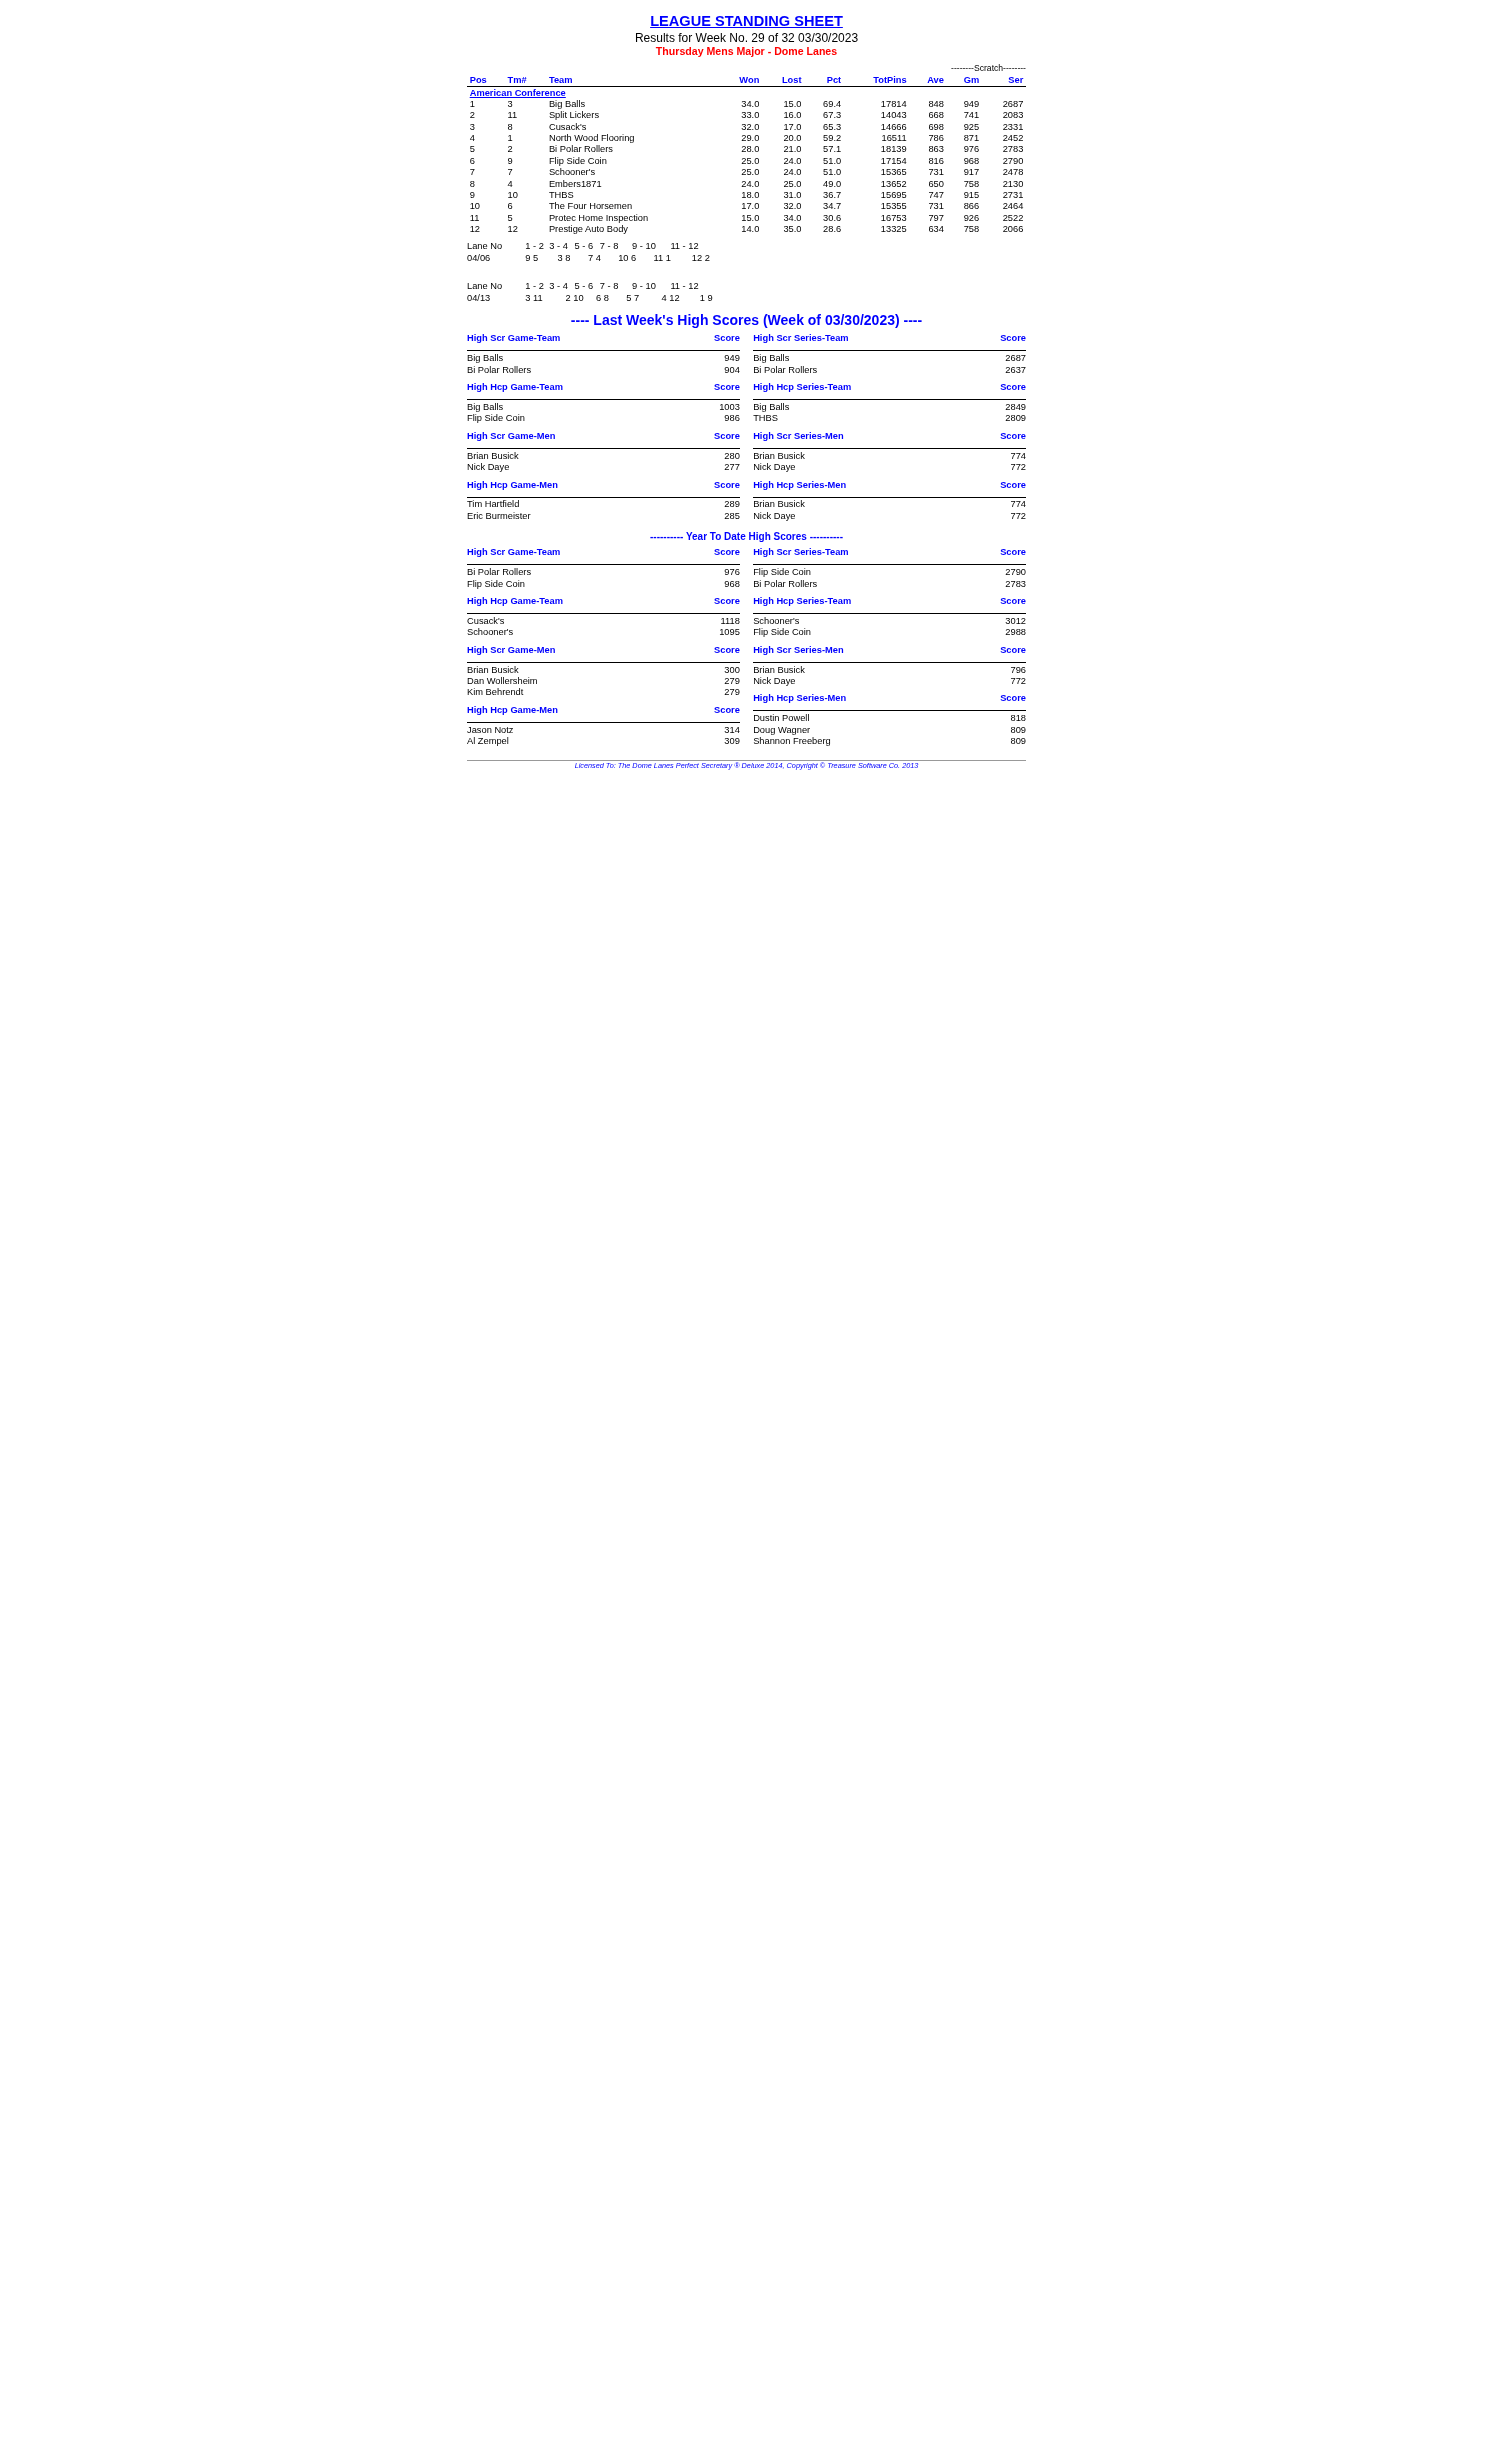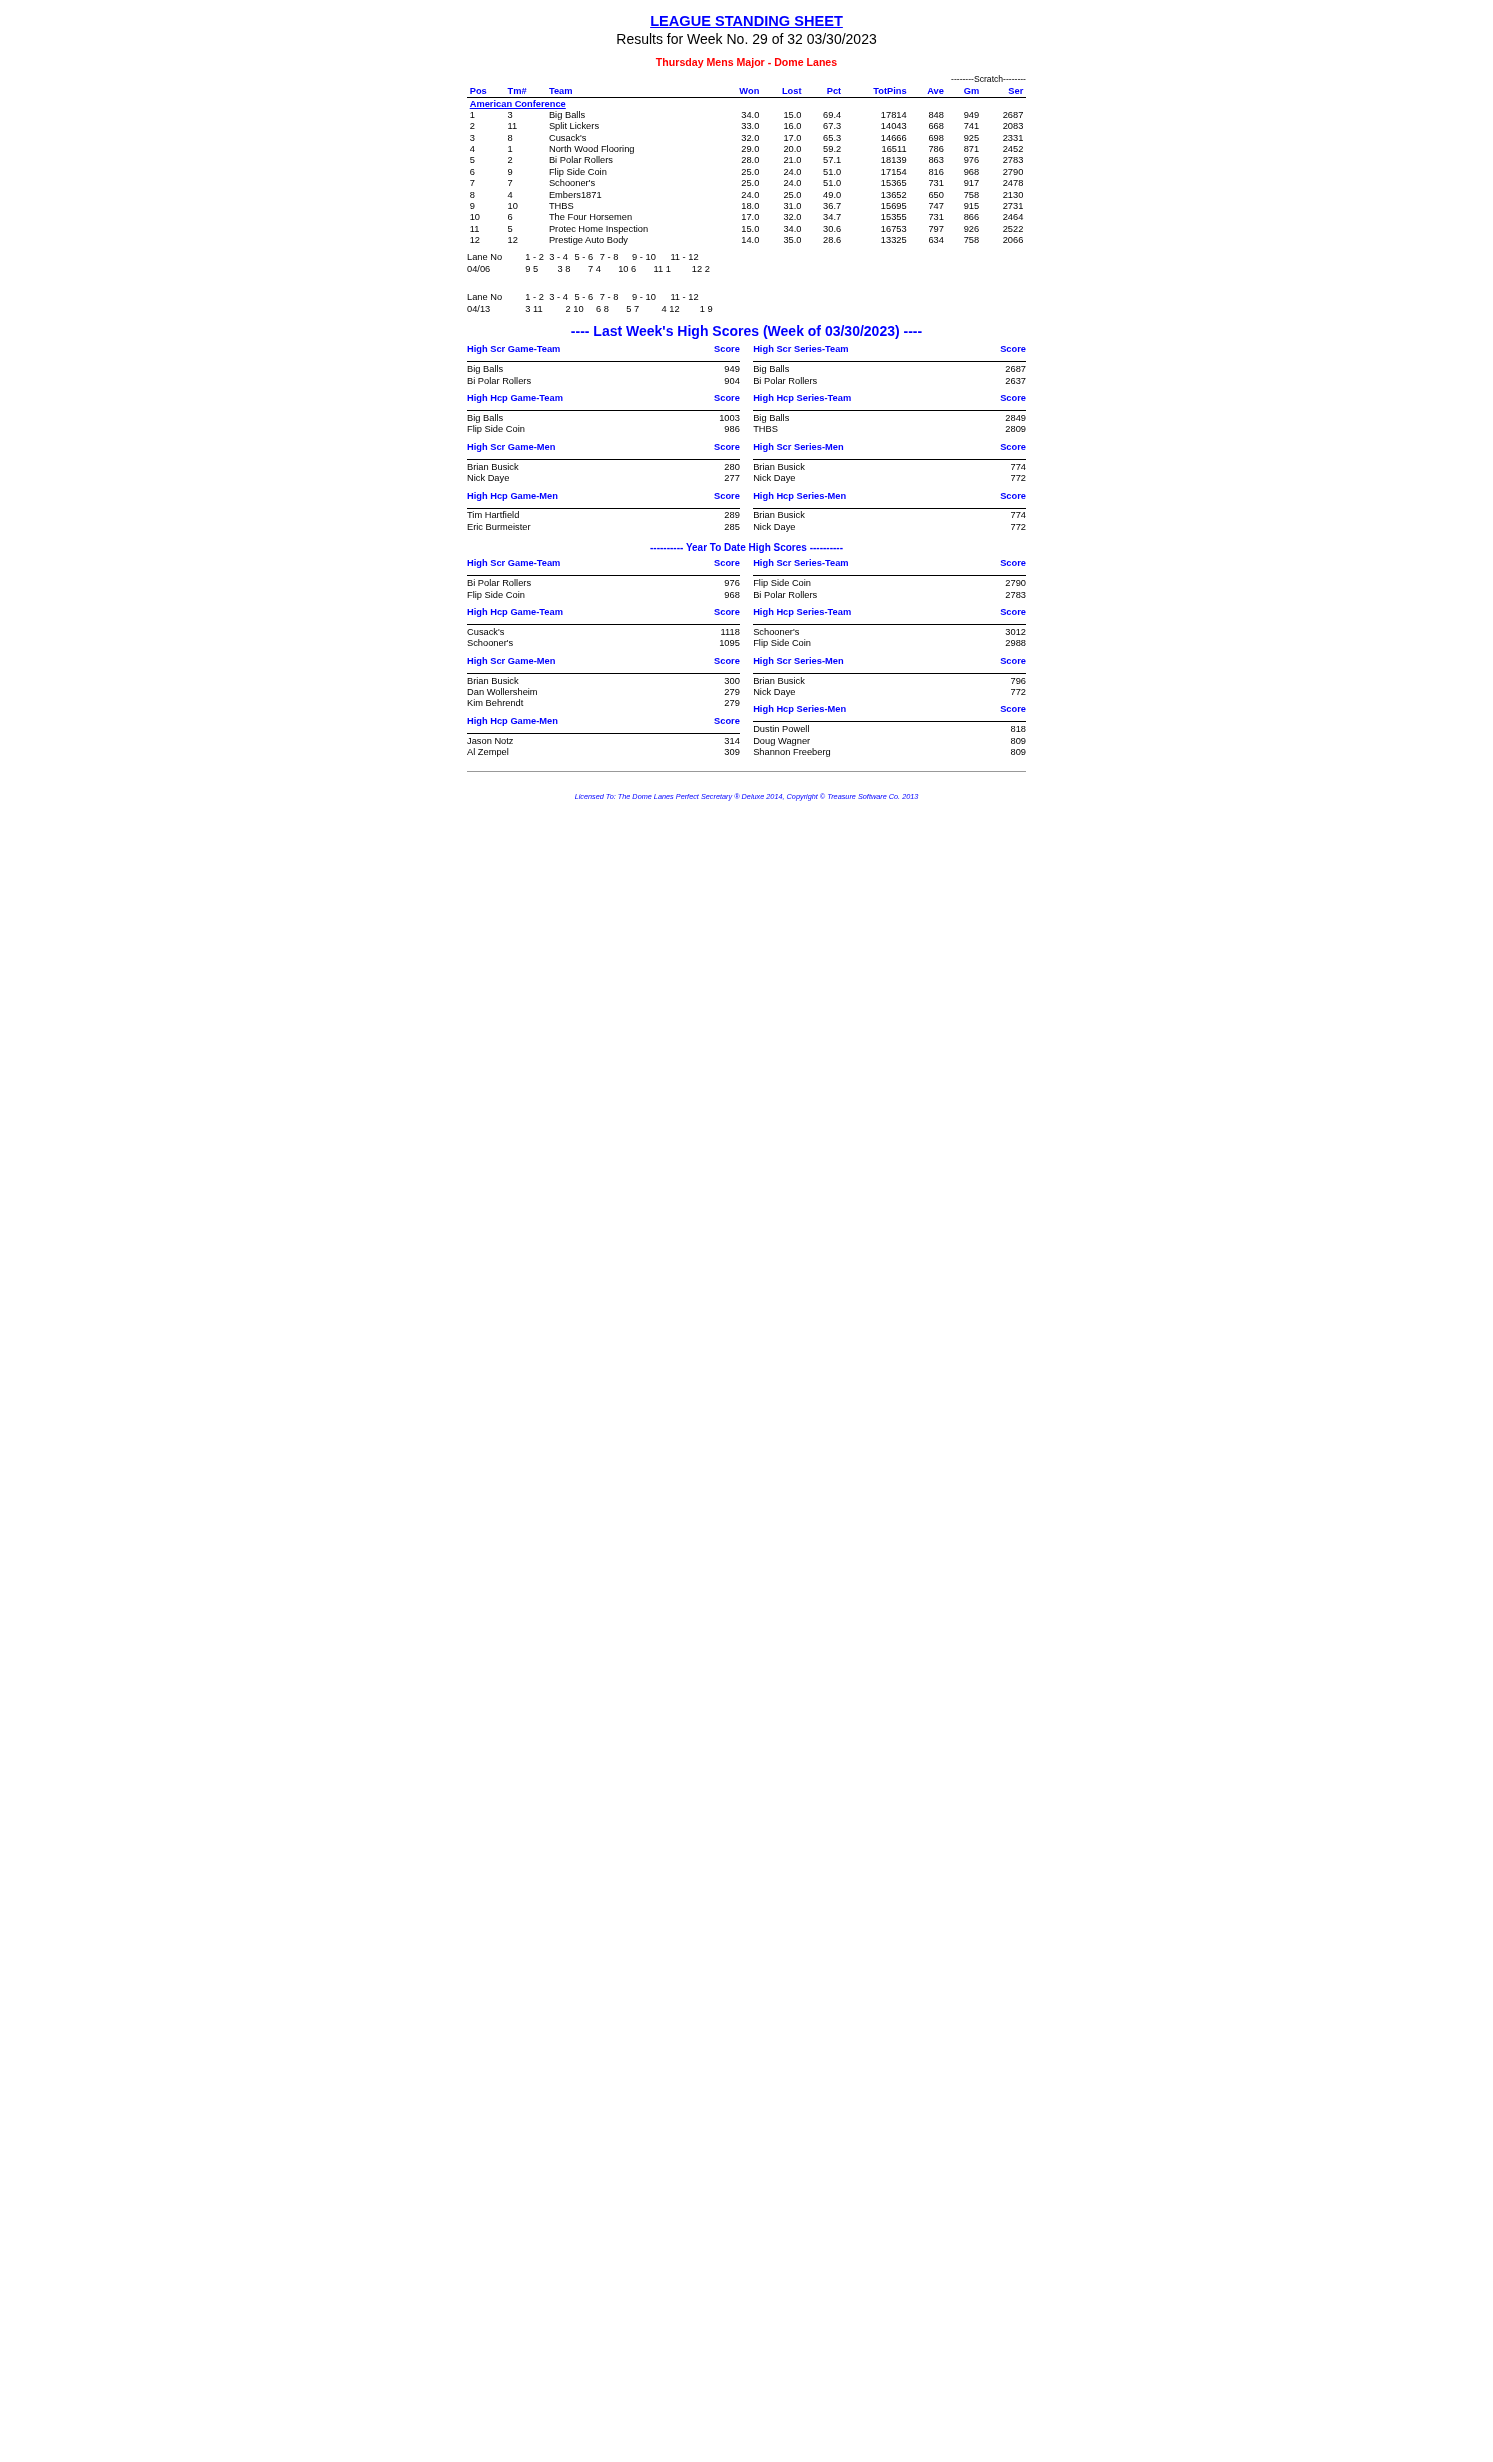--- a/index.html
+++ b/index.html
@@ -15,23 +15,23 @@
     .page-title {
       text-align: center;
       font-size: 14.6px;
       font-weight: bold;
       color: #00f;
       margin-bottom: 1.3px;
       text-decoration: underline;
     }
     .subtitle {
       text-align: center;
-      font-size: 14px;
+      font-size: 12px;
       color: #000;
-      margin-bottom: 9px;
+      margin-bottom: 0;
     }
     .league-name {
       text-align: center;
       font-size: 10.6px;
       font-weight: bold;
       color: #f00;
       margin-bottom: 6.7px;
     }
     .scratch-header {
       text-align: right;
@@ -112,21 +112,21 @@
       font-weight: bold;
       margin: 9.3px 0 5.3px 0;
     }
     .footer {
       text-align: center;
       font-size: 7.3px;
       color: #00f;
       font-style: italic;
       margin-top: 13.3px;
       border-top: 0.7px solid #999;
-      padding-top: 20px;
+      padding-top: 0;
     }
   </style>
 </head>
 <body>
 
 <div class="page-title">LEAGUE STANDING SHEET</div>
 <div class="subtitle">Results for Week No. 29 of 32    03/30/2023</div>
 <div class="league-name">Thursday Mens Major - Dome Lanes</div>
 
 <div class="scratch-header">--------Scratch--------</div>

